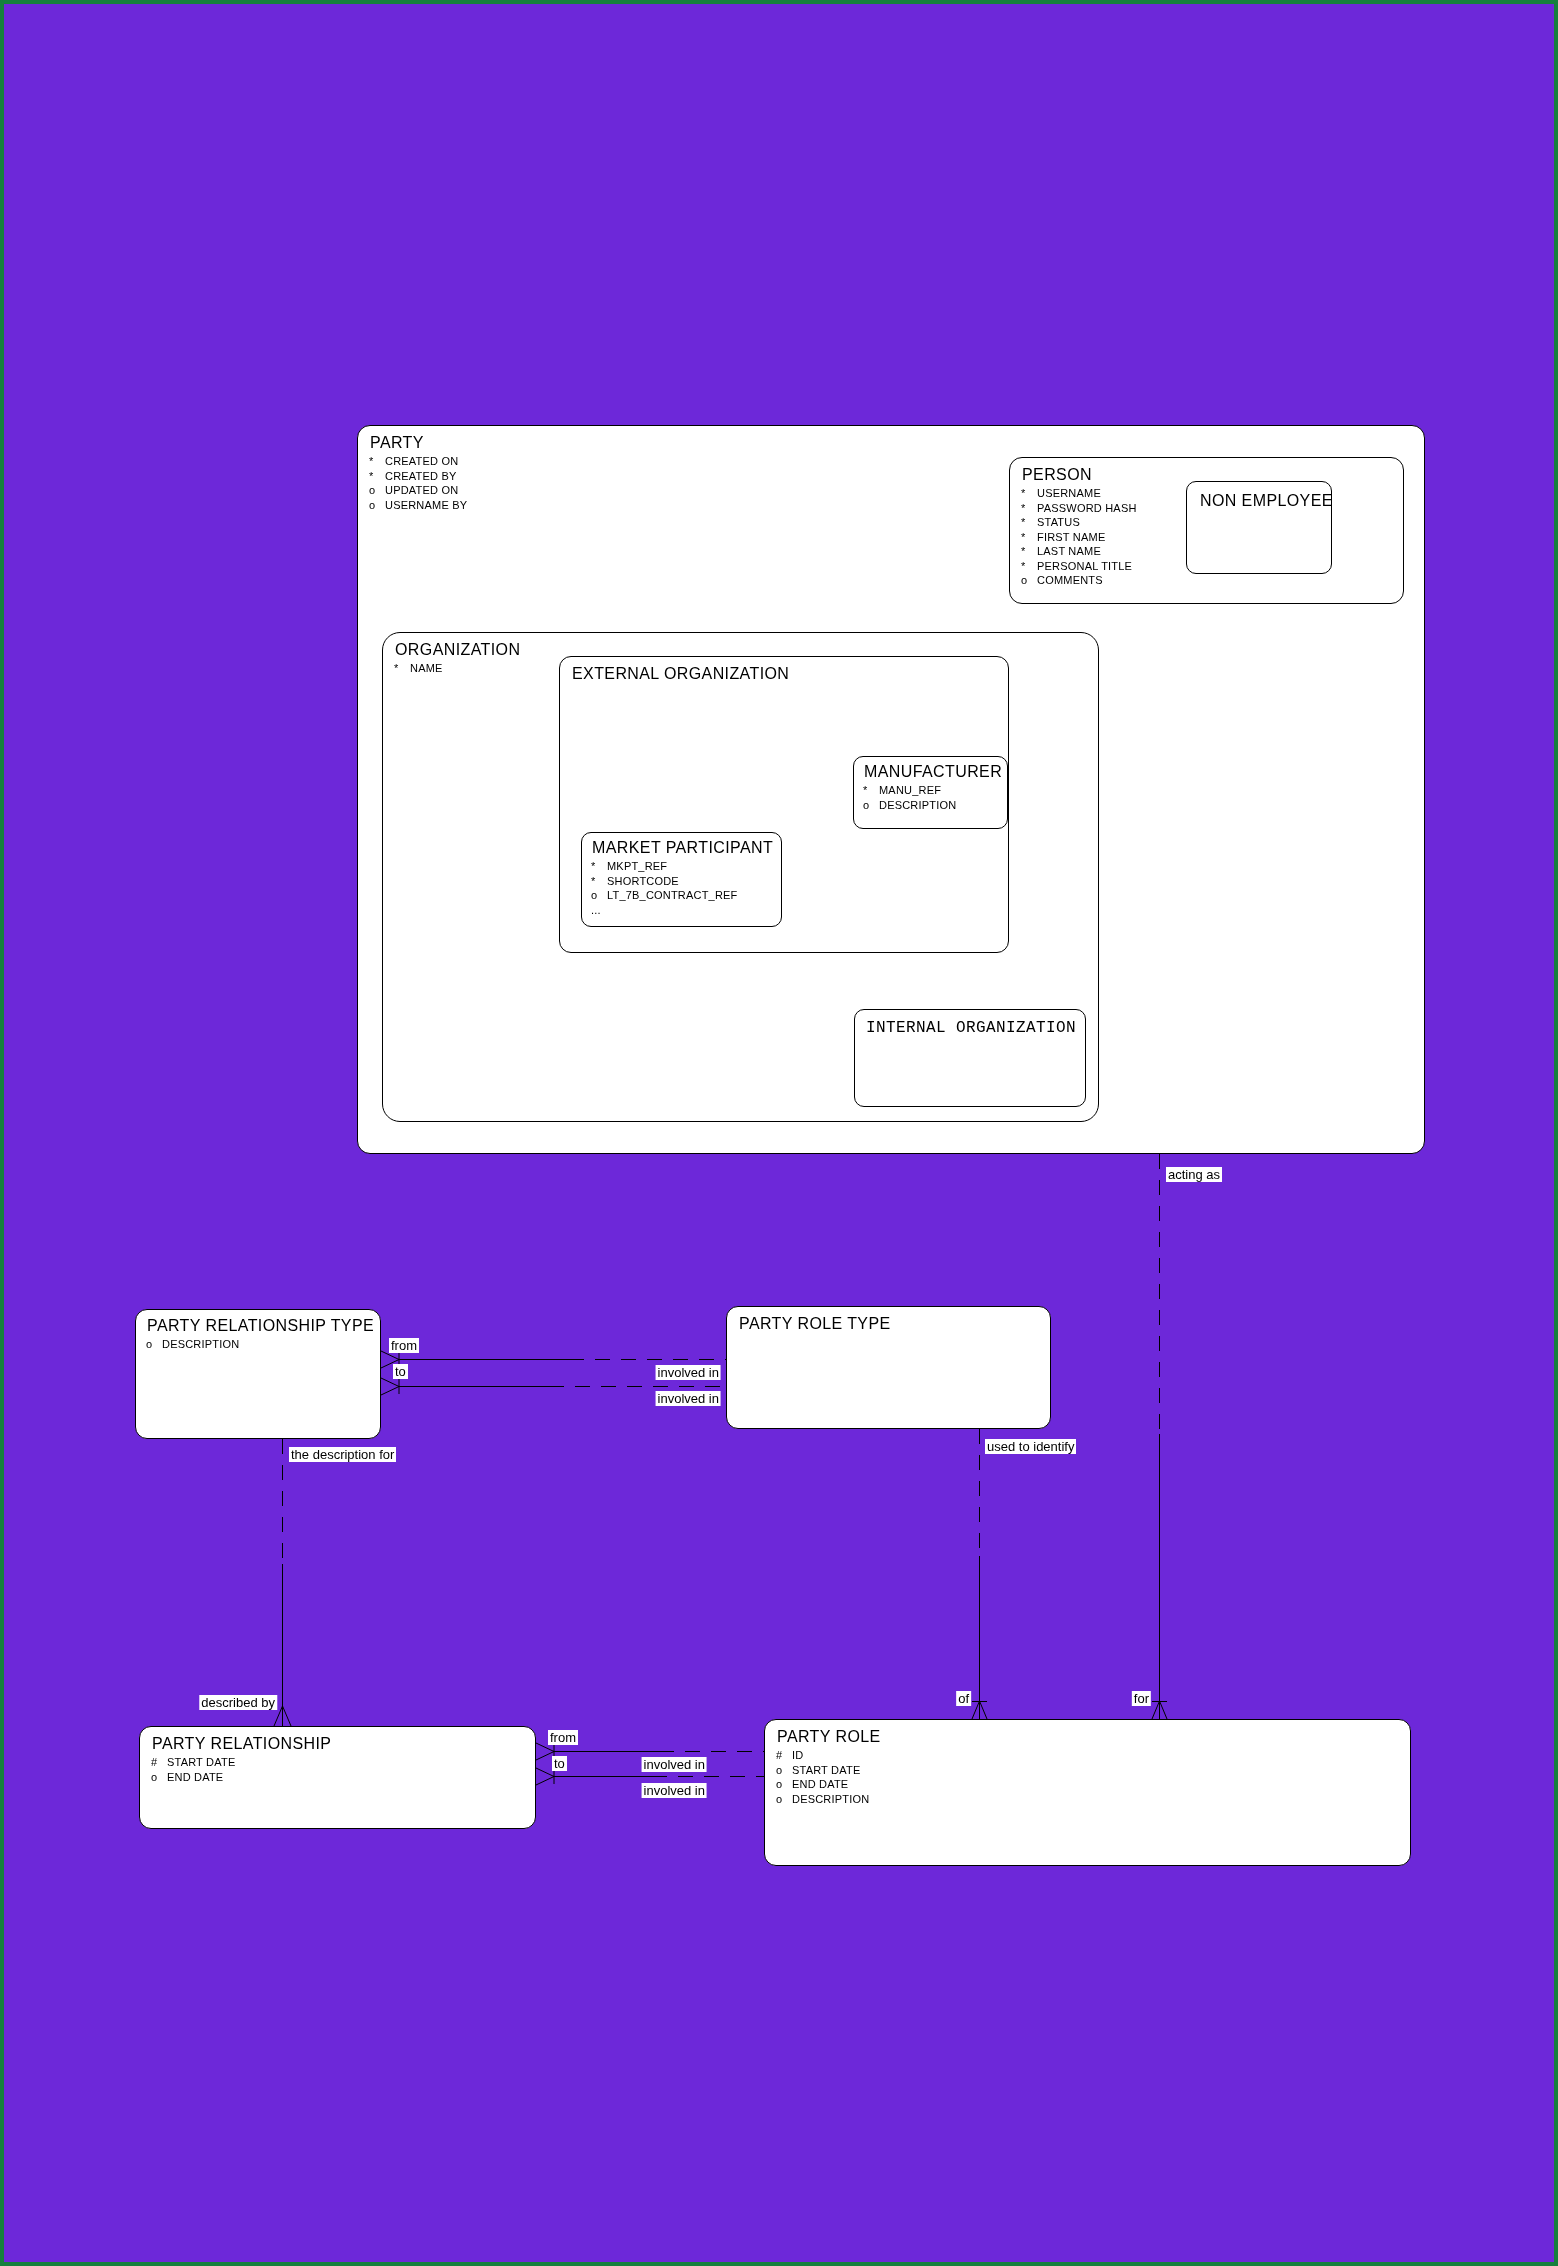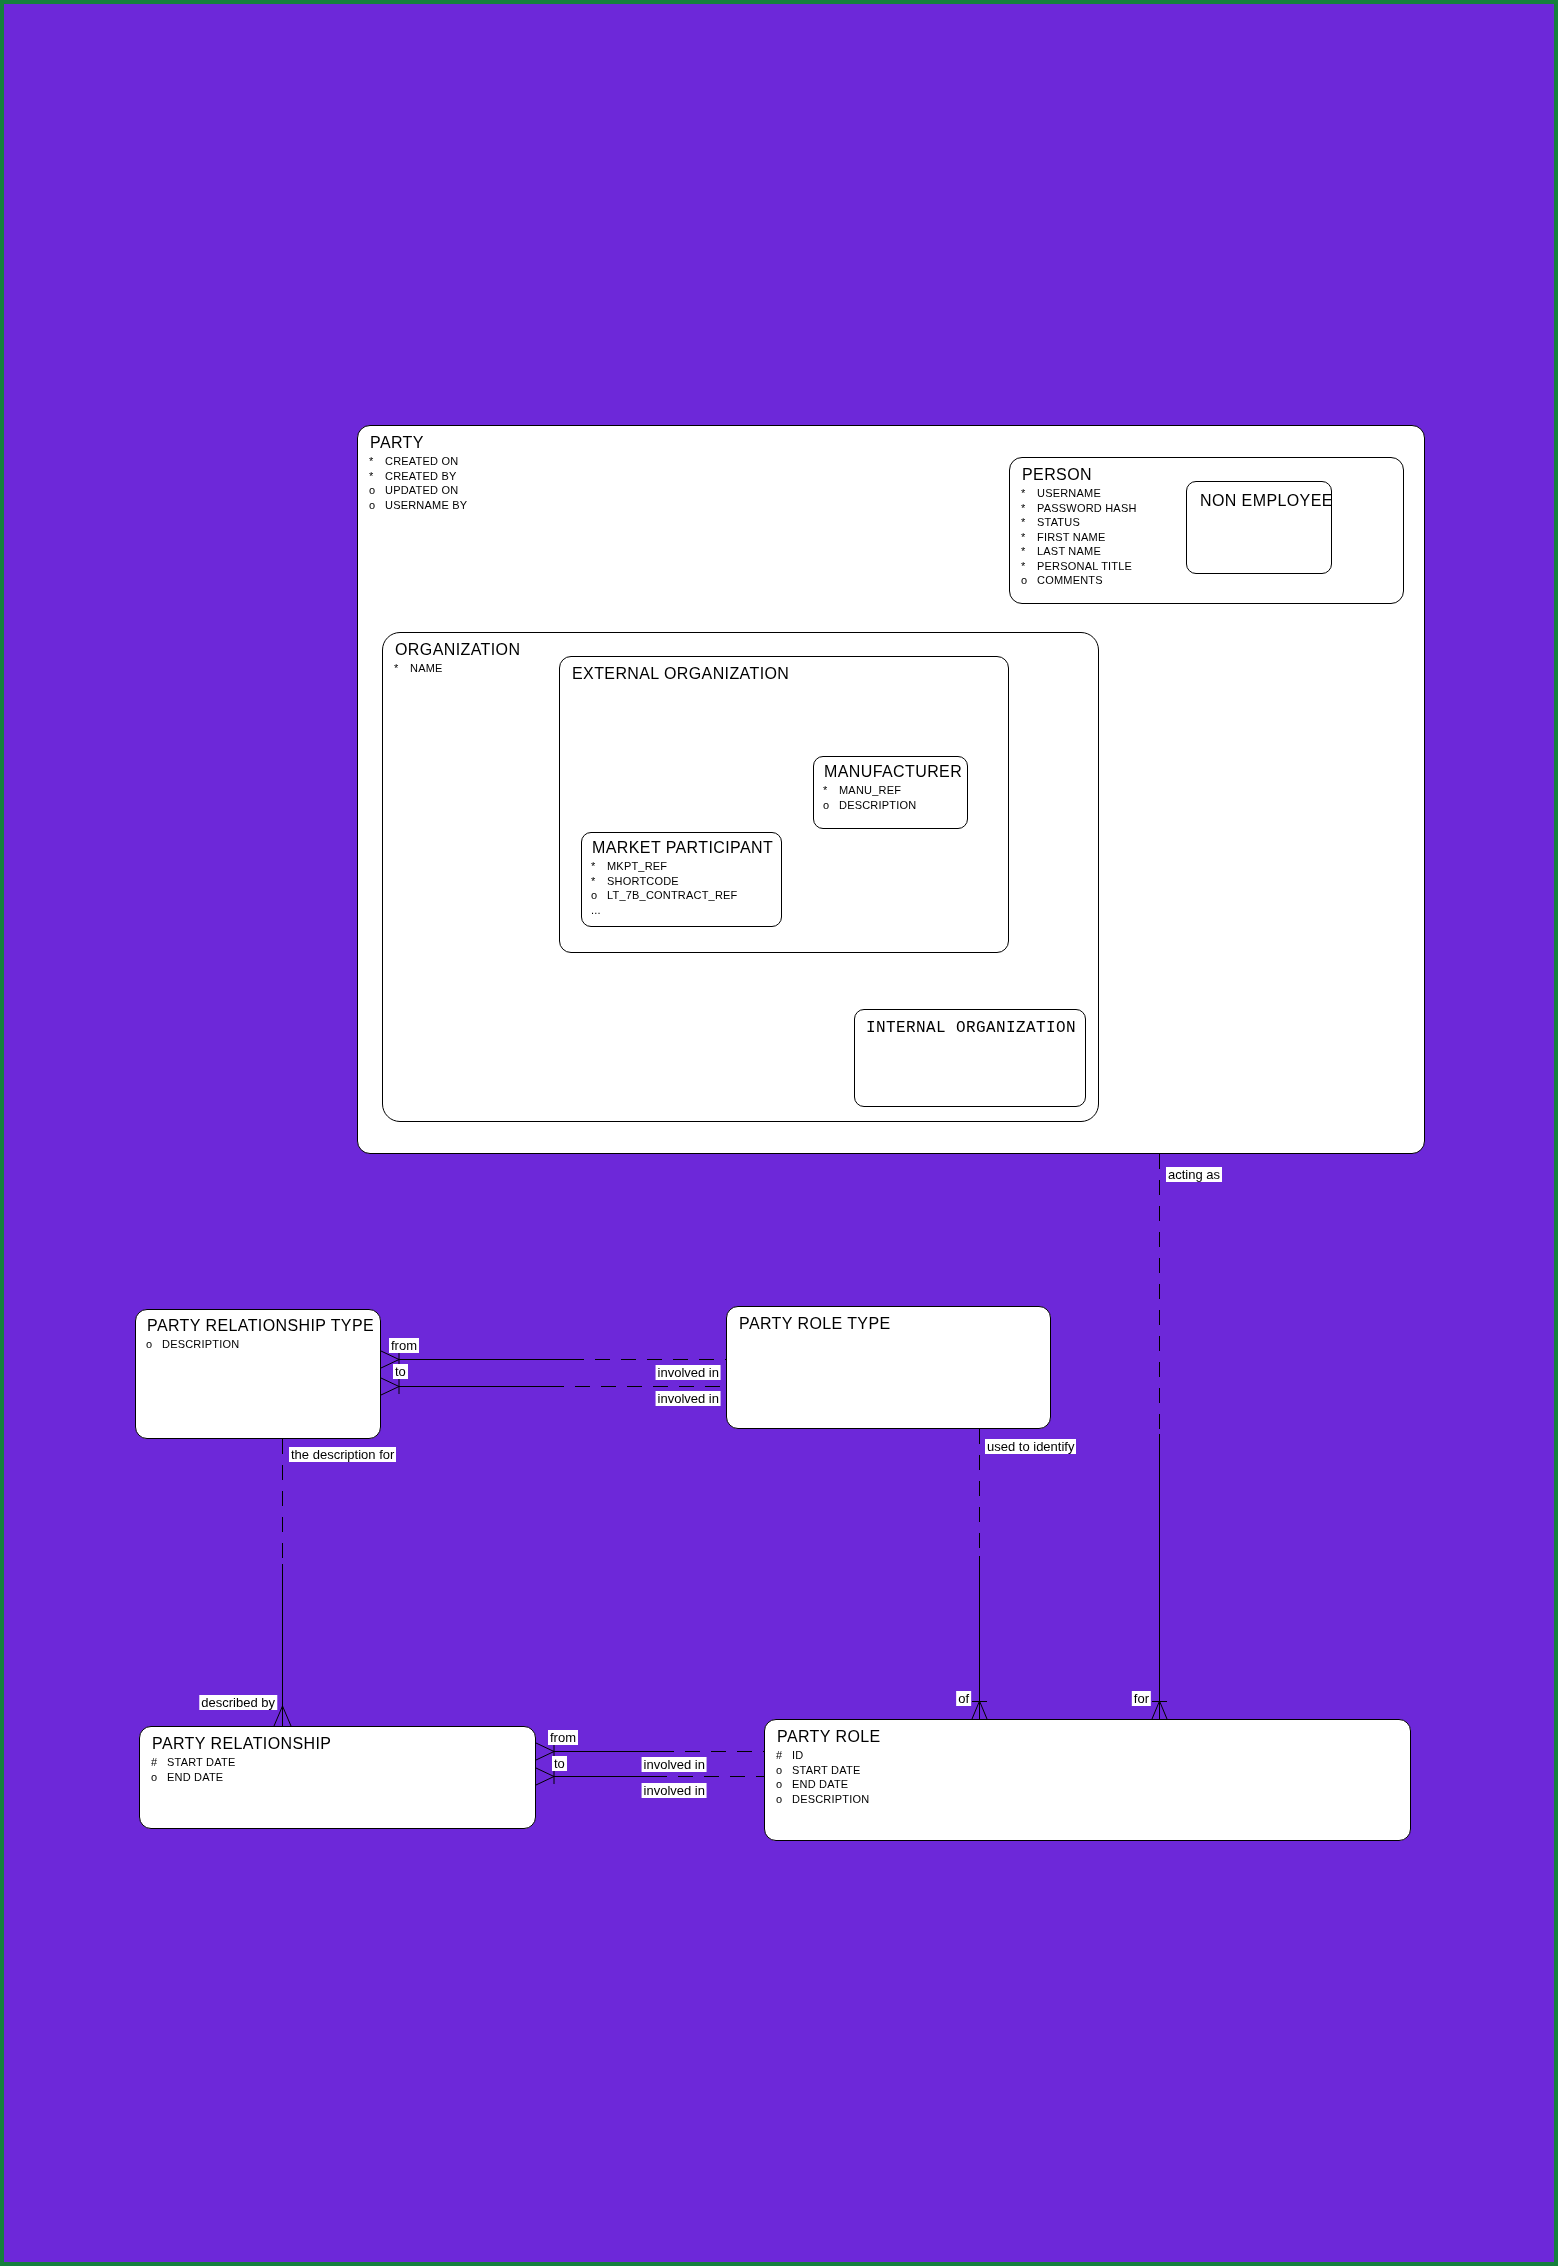--- a/index.html
+++ b/index.html
@@ -87,21 +87,21 @@
     <div class="etitle">ORGANIZATION</div>
     <div class="eattrs">
         <div class="arow"><span class="amark">*</span><span class="aname">NAME</span></div>
       </div>
   </div>
 
   <div class="entity" style="left:555px;top:652px;width:450px;height:297px;border-radius:12px;">
     <div class="etitle">EXTERNAL ORGANIZATION</div>
   </div>
 
-  <div class="entity small" style="left:809px;top:752px;width:155px;height:73px;">
+  <div class="entity small" style="left:849px;top:752px;width:155px;height:73px;">
     <div class="etitle" style="padding:6px 8px 0 10px;">MANUFACTURER</div>
     <div class="eattrs" style="padding-left:9px;">
         <div class="arow"><span class="amark">*</span><span class="aname">MANU_REF</span></div>
         <div class="arow"><span class="amark">o</span><span class="aname">DESCRIPTION</span></div>
       </div>
   </div>
 
   <div class="entity small" style="left:577px;top:828px;width:201px;height:95px;">
     <div class="etitle" style="padding:6px 8px 0 10px;">MARKET PARTICIPANT</div>
     <div class="eattrs" style="padding-left:9px;">
@@ -128,21 +128,21 @@
   </div>
 
   <div class="entity" style="left:135px;top:1722px;width:397px;height:103px;border-radius:12px;">
     <div class="etitle">PARTY RELATIONSHIP</div>
     <div class="eattrs">
         <div class="arow"><span class="amark">#</span><span class="aname">START DATE</span></div>
         <div class="arow"><span class="amark">o</span><span class="aname">END DATE</span></div>
       </div>
   </div>
 
-  <div class="entity" style="left:760px;top:1715px;width:647px;height:122px;border-radius:12px;">
+  <div class="entity" style="left:760px;top:1715px;width:647px;height:147px;border-radius:12px;">
     <div class="etitle">PARTY ROLE</div>
     <div class="eattrs">
         <div class="arow"><span class="amark">#</span><span class="aname">ID</span></div>
         <div class="arow"><span class="amark">o</span><span class="aname">START DATE</span></div>
         <div class="arow"><span class="amark">o</span><span class="aname">END DATE</span></div>
         <div class="arow"><span class="amark">o</span><span class="aname">DESCRIPTION</span></div>
       </div>
   </div>
 
   <span class="rlabel" style="left:1162px;top:1163px;">acting as</span>

